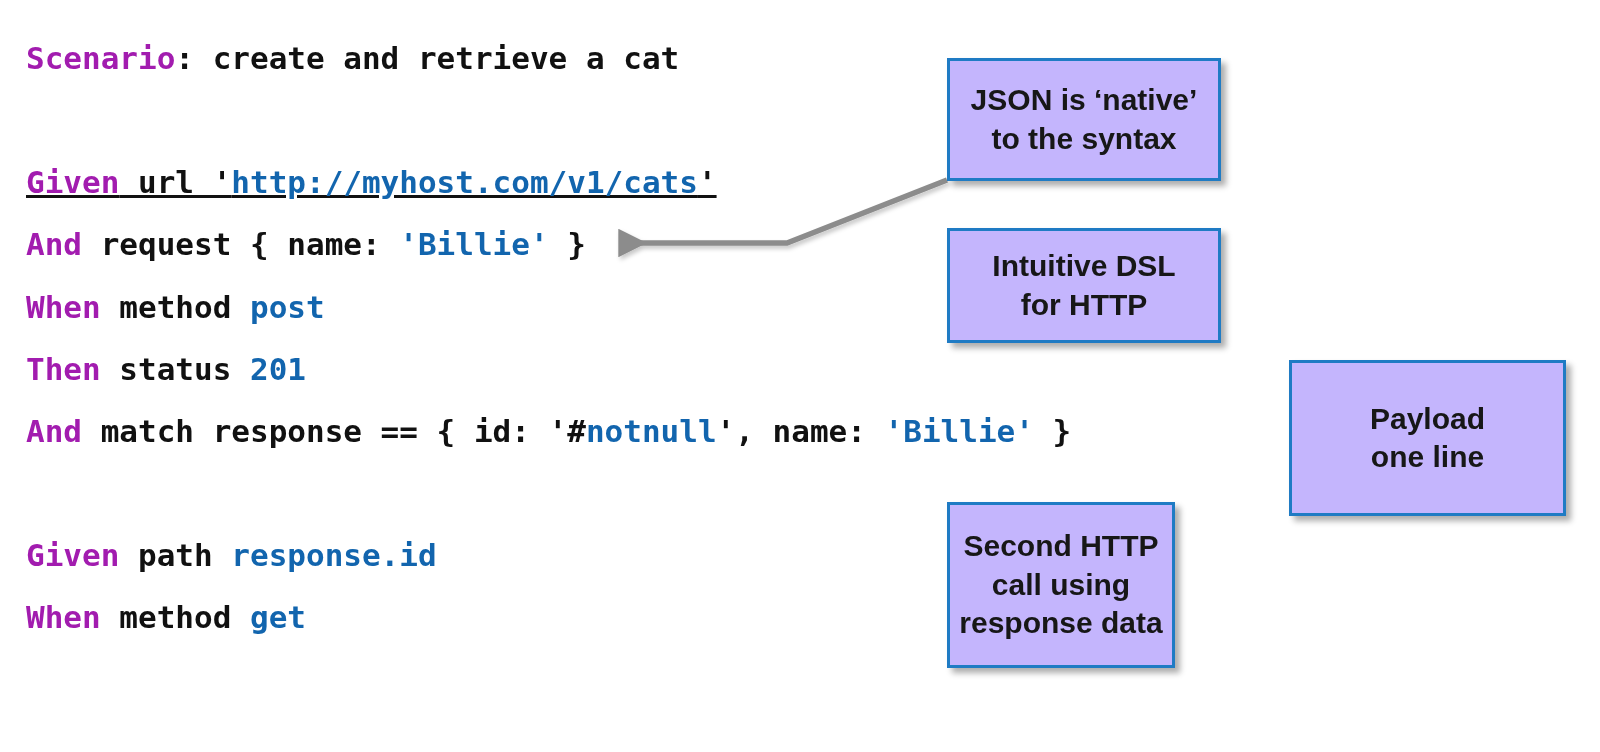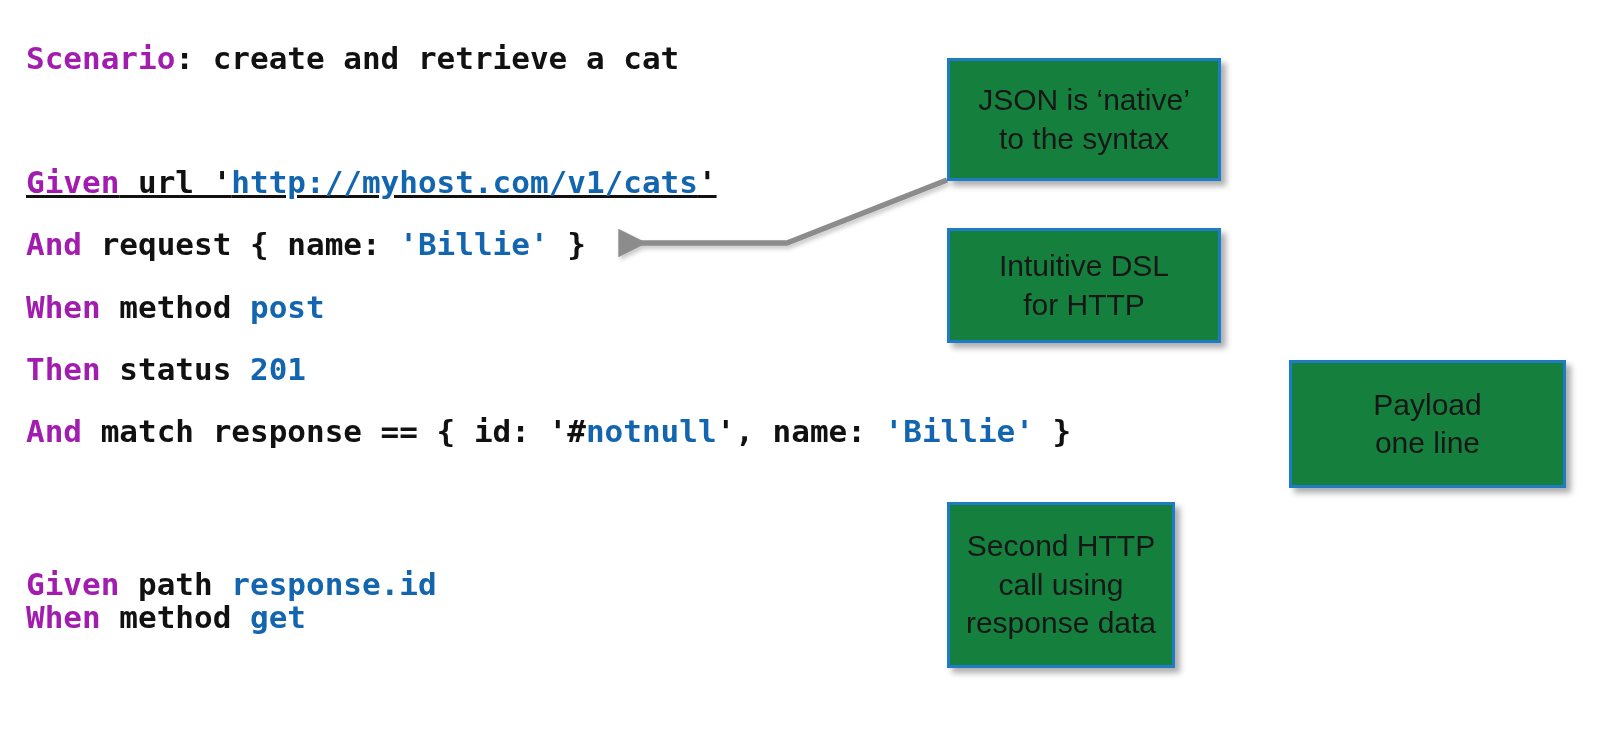--- a/index.html
+++ b/index.html
@@ -33,30 +33,30 @@
     letter-spacing: 0px;
   }
   .kw   { color: #a21caf; }
   .val  { color: #1265AE; }
   .plain{ color: #111111; }
 
   
   .callout {
     position: absolute;
     box-sizing: border-box;
-    background: #15803d;
+    background: #c4b5fd;
     border: 3px solid #1F7BC4;
     box-shadow: 5px 5px 6px rgba(0,0,0,0.32);
     display: flex;
     align-items: center;
     justify-content: center;
     text-align: center;
     font-family: "Liberation Sans", sans-serif;
     font-size: 30px;
-    font-weight: 400;
+    font-weight: 700;
     color: #171717;
     line-height: 1.28;
     padding: 4px 8px;
   }
   .callout .txt { display: block; }
 
   
   #arrows {
     position: absolute;
     left: 0; top: 0;
@@ -69,21 +69,21 @@
 <body>
 
 <div id="stage">
 
   <div class="code-line" style="top:40px;"><span class="kw">Scenario</span><span class="plain">: create and retrieve a cat</span></div>
   <div class="code-line" style="top:164px;text-decoration:underline;"><span class="kw">Given</span><span class="plain"> url '</span><span class="val">http://myhost.com/v1/cats</span><span class="plain">'</span></div>
   <div class="code-line" style="top:226px;"><span class="kw">And</span><span class="plain"> request { name: </span><span class="val">'Billie'</span><span class="plain"> }</span></div>
   <div class="code-line" style="top:289px;"><span class="kw">When</span><span class="plain"> method </span><span class="val">post</span></div>
   <div class="code-line" style="top:351px;"><span class="kw">Then</span><span class="plain"> status </span><span class="val">201</span></div>
   <div class="code-line" style="top:413px;"><span class="kw">And</span><span class="plain"> match response == { id: '#</span><span class="val">notnull</span><span class="plain">', name: </span><span class="val">'Billie'</span><span class="plain"> }</span></div>
-  <div class="code-line" style="top:537px;margin-top:29px;"><span class="kw">Given</span><span class="plain"> path </span><span class="val">response.id</span></div>
+  <div class="code-line" style="top:537px;"><span class="kw">Given</span><span class="plain"> path </span><span class="val">response.id</span></div>
   <div class="code-line" style="top:599px;"><span class="kw">When</span><span class="plain"> method </span><span class="val">get</span></div>
 
   <svg id="arrows" viewBox="0 0 1600 752">
     <defs>
       <marker id="ah" viewBox="0 0 10 10" refX="9.4" refY="5" markerWidth="5.2" markerHeight="5.2" orient="auto-start-reverse">
         <path d="M 0 5 L 10 0 L 10 10 z" fill="#8C8C8C"></path>
       </marker>
       <filter id="softshadow" x="-30%" y="-30%" width="170%" height="170%">
         <feDropShadow dx="2" dy="3" stdDeviation="2" flood-color="#000000" flood-opacity="0.22"></feDropShadow>
       </filter>
@@ -105,21 +105,21 @@
       </div>
     </div>
 
   <div class="callout" style="left:947px; top:228px; width:274px; height:115px;justify-content:center;">
       <div>
         <span class="txt">Intuitive DSL</span>
         <span class="txt">for HTTP</span>
       </div>
     </div>
 
-  <div class="callout" style="left:1289px; top:360px; width:277px; height:128px;">
+  <div class="callout" style="left:1289px; top:360px; width:277px; height:156px;">
       <div>
         <span class="txt">Payload</span>
         <span class="txt">one line</span>
       </div>
     </div>
 
   <div class="callout" style="left:947px; top:502px; width:228px; height:166px;">
       <div>
         <span class="txt">Second HTTP</span>
         <span class="txt">call using</span>

